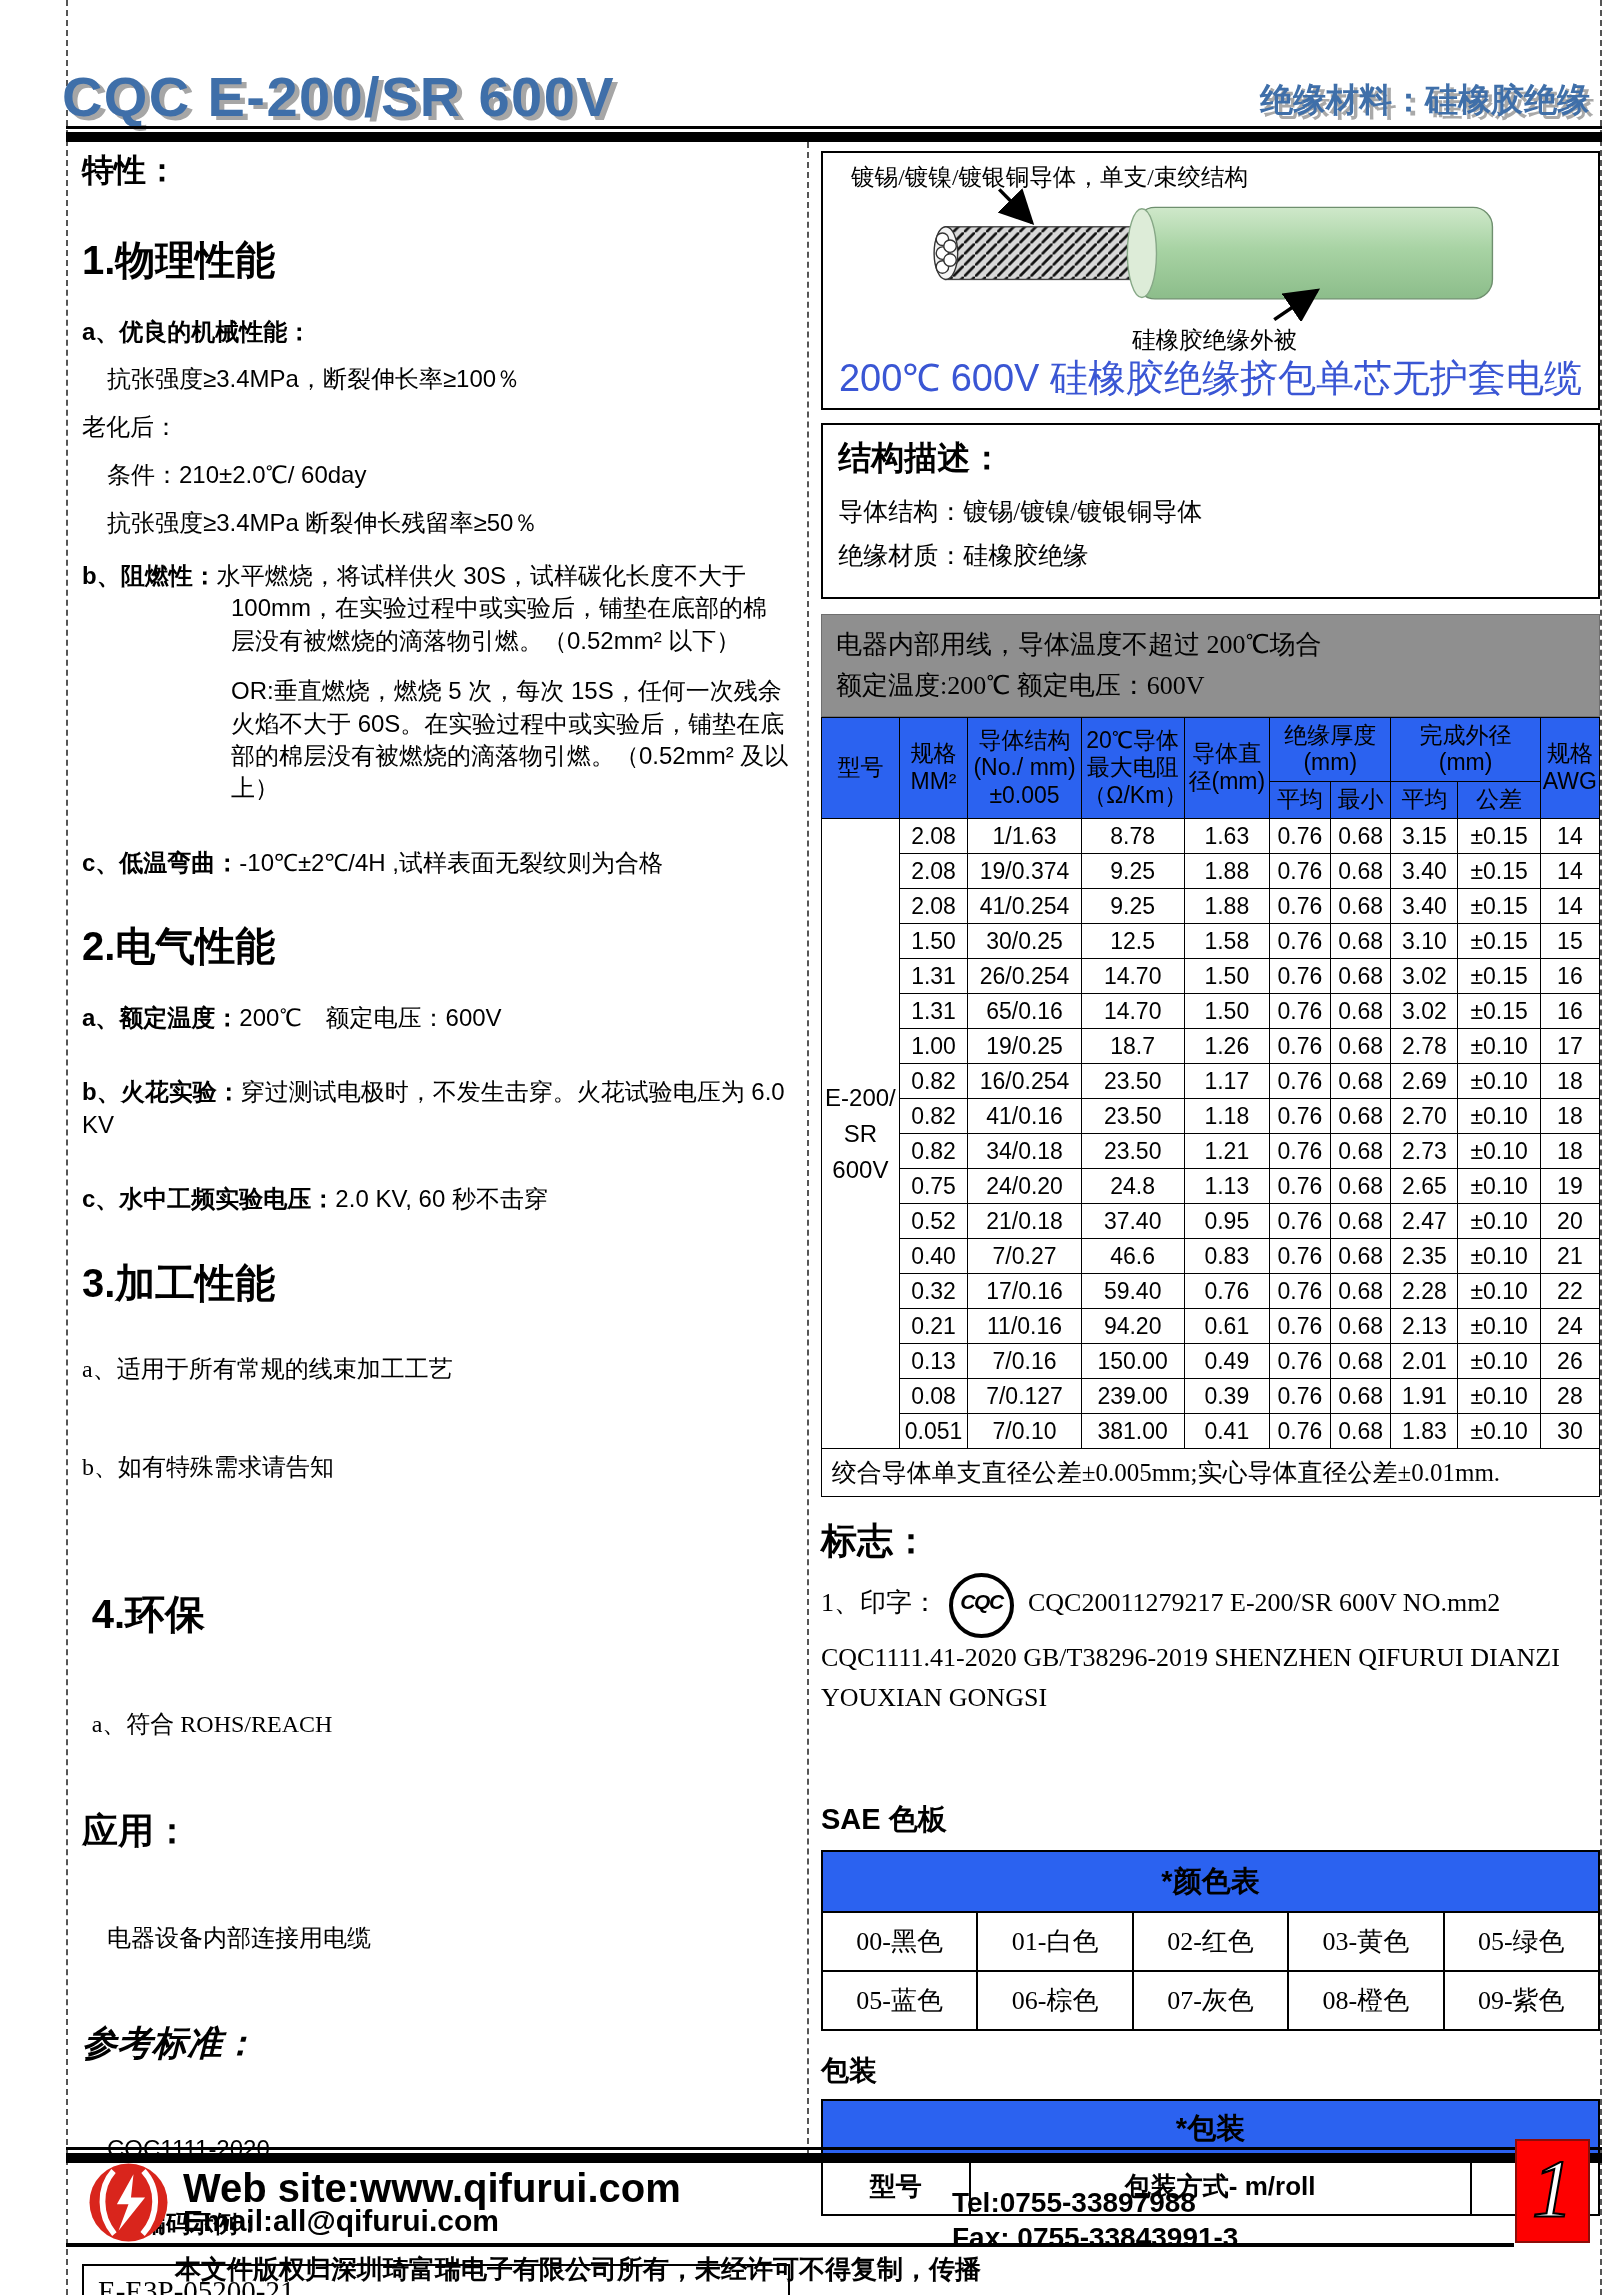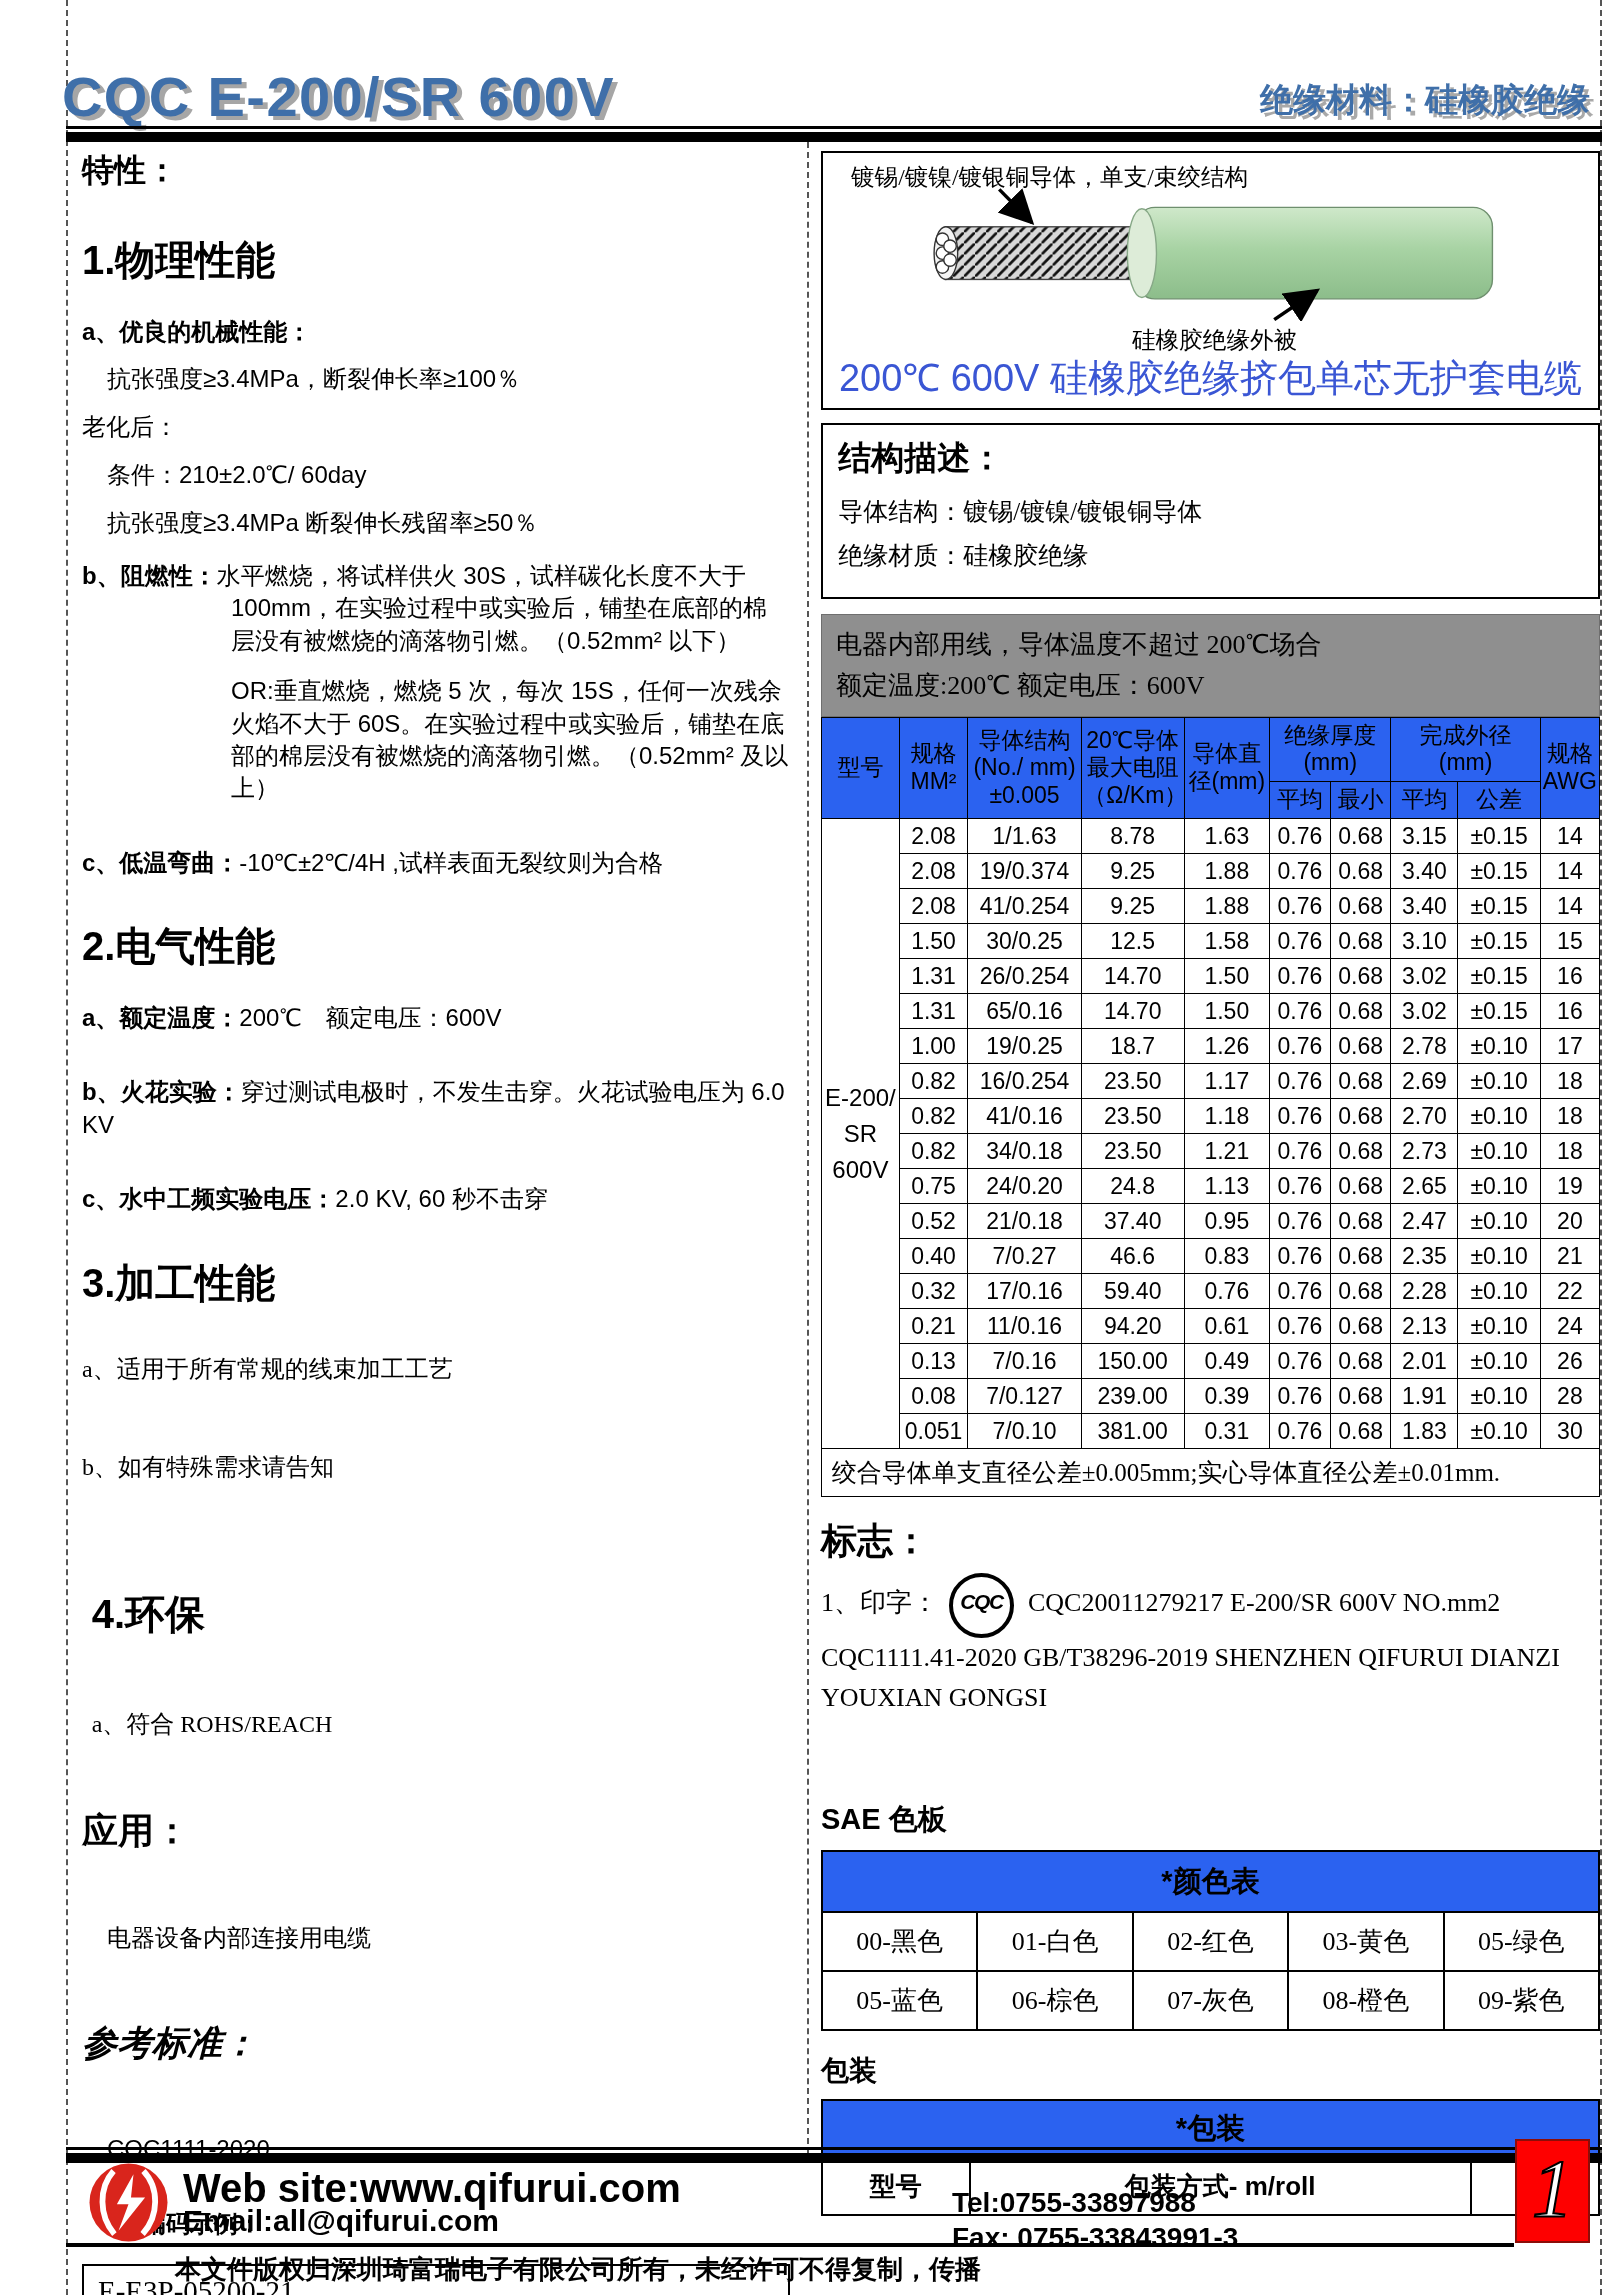--- a/index.html
+++ b/index.html
@@ -450,21 +450,21 @@
             <td>0.76</td>
             <td>0.68</td>
             <td>1.91</td>
             <td>±0.10</td>
             <td>28</td>
           </tr>
           <tr>
             <td>0.051</td>
             <td>7/0.10</td>
             <td>381.00</td>
-            <td>0.31</td>
+            <td>0.41</td>
             <td>0.76</td>
             <td>0.68</td>
             <td>1.83</td>
             <td>±0.10</td>
             <td>30</td>
           </tr>
         </tbody>
       <tbody>
         <tr>
           <td class="note-cell" colspan="10">绞合导体单支直径公差±0.005mm;实心导体直径公差±0.01mm.</td>

